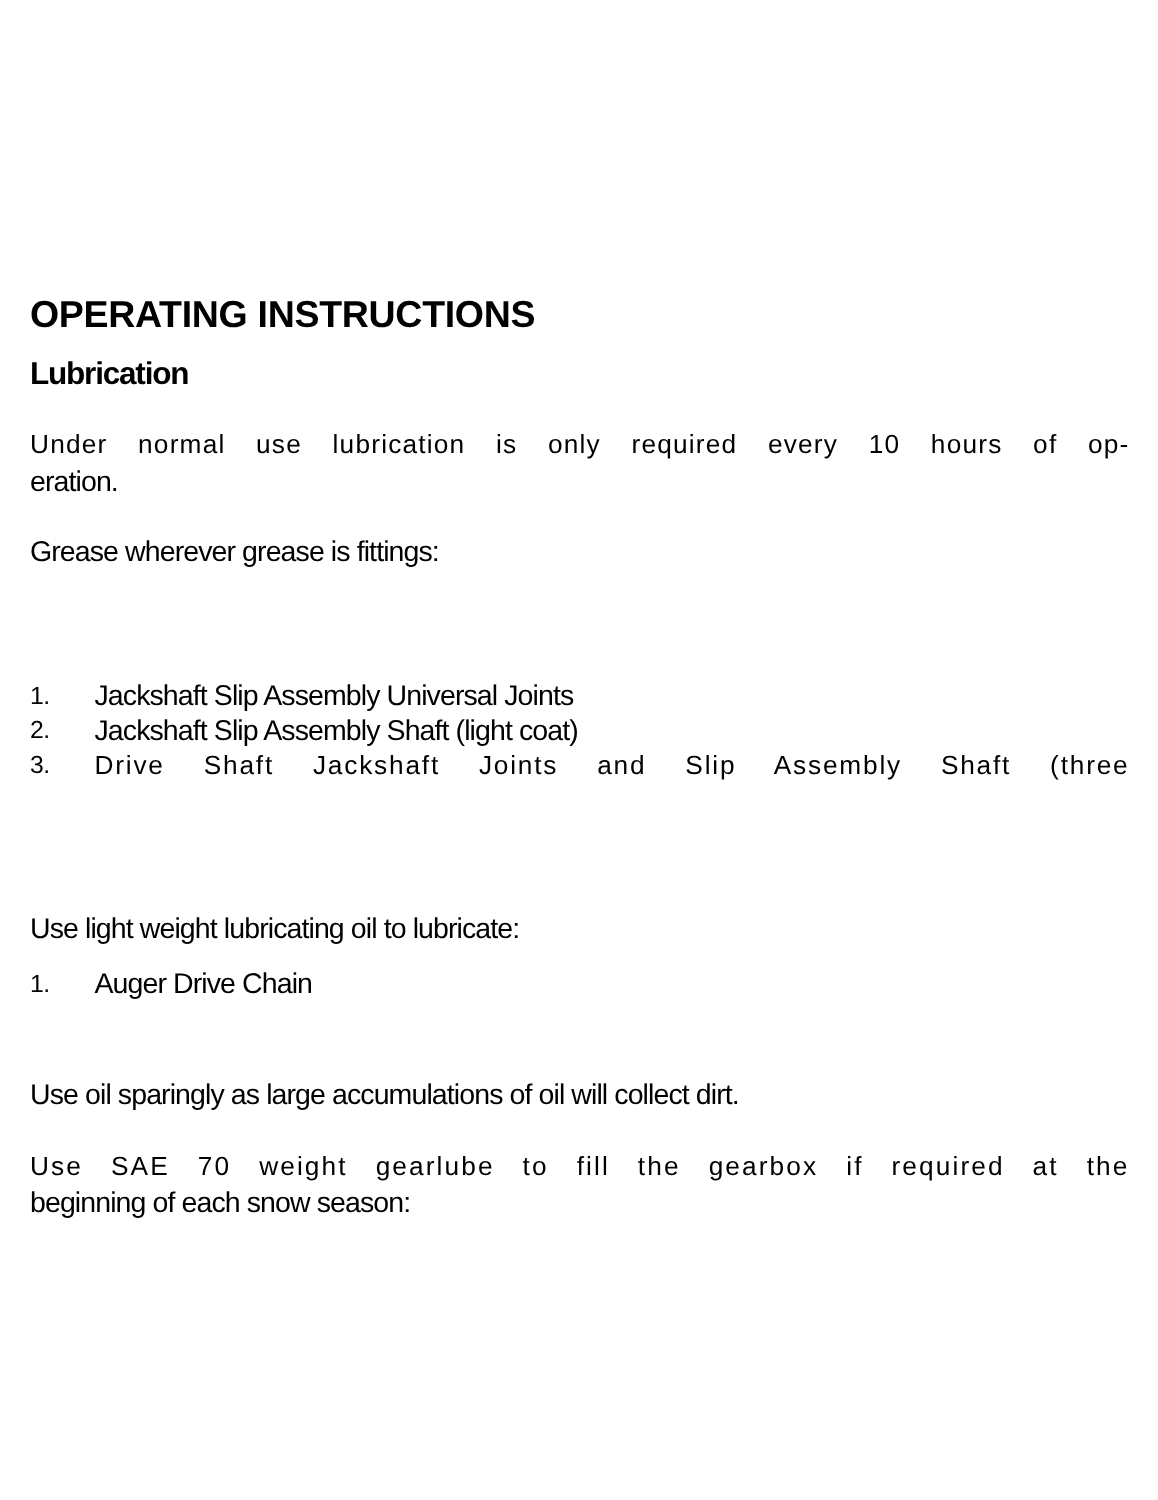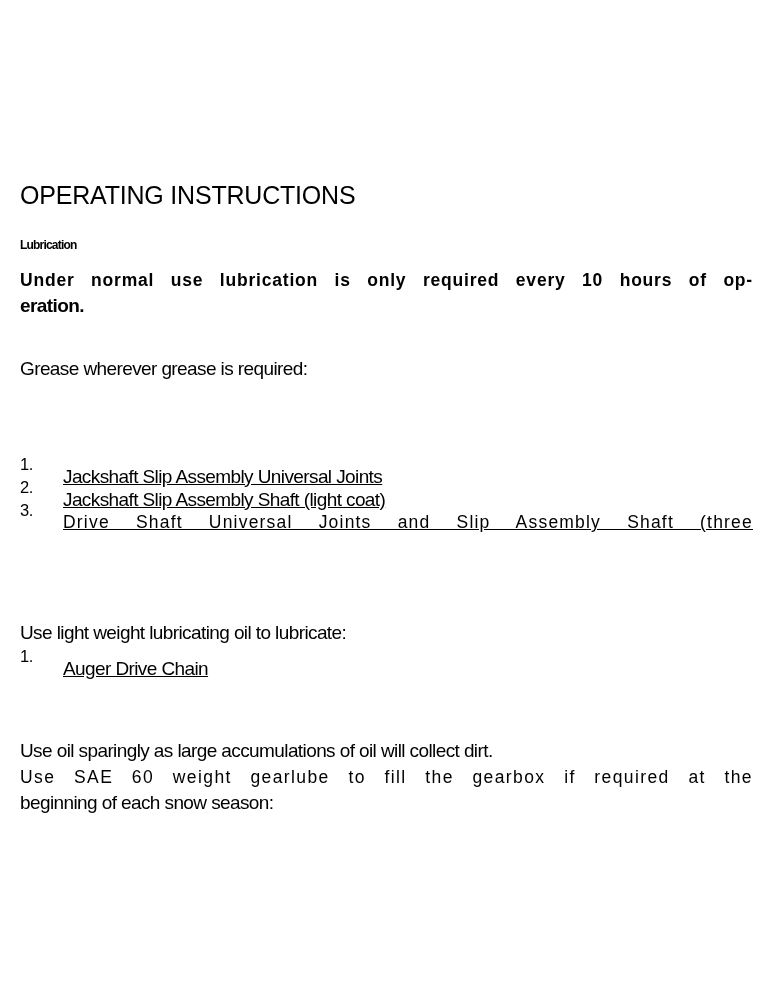--- a/index.html
+++ b/index.html
@@ -10,29 +10,29 @@
     body {
       width: 772px;
       height: 1000px;
       position: relative;
       overflow: hidden;
       color: #000;
       font-family: "Liberation Sans", sans-serif;
     }
     .abs { position: absolute; left: 20px; margin: 0; }
     .title {
-      top: 181px;
+      top: 196px;
       font-size: 25px;
-      font-weight: normal;
+      font-weight: bold;
       letter-spacing: -0.2px;
       white-space: nowrap;
     }
     .subtitle {
       top: 238px;
-      font-size: 12px;
+      font-size: 21px;
       font-weight: bold;
       letter-spacing: -0.8px;
       white-space: nowrap;
     }
     .para {
       width: 733px;
       font-size: 17.5px;
       line-height: 25px;
     }
     .line-just {
@@ -58,69 +58,68 @@
     .list-num {
       position: absolute;
       left: 0;
       top: 0;
       font-size: 16.5px;
       letter-spacing: -0.4px;
     }
     .list-text {
       position: absolute;
       left: 43px;
-      top: 12px;
+      top: 0;
       width: 690px;
-      text-decoration: underline;
     }
   </style>
 </head>
 <body>
 
 <h1 class="abs title">OPERATING INSTRUCTIONS</h1>
 
 <h2 class="abs subtitle">Lubrication</h2>
 
-<div class="abs para" style="top:268px;font-weight:bold;">
+<div class="abs para" style="top:284px;">
   <span class="line-just">Under normal use lubrication is only required every 10 hours of op-</span>
   <span class="line-cond">eration.</span>
 </div>
 
 <div class="abs para" style="top:356px;">
-  <span class="line-cond">Grease wherever grease is required:</span>
+  <span class="line-cond">Grease wherever grease is fittings:</span>
 </div>
 
 <div>
   <div class="list-item" style="top:453px;">
     <span class="list-num">1.</span>
     <span class="list-text line-cond">Jackshaft Slip Assembly Universal Joints</span>
   </div>
   <div class="list-item" style="top:476px;">
     <span class="list-num">2.</span>
     <span class="list-text line-cond">Jackshaft Slip Assembly Shaft (light coat)</span>
   </div>
   <div class="list-item" style="top:499px;">
     <span class="list-num">3.</span>
     <div class="list-text">
-      <span class="line-just" style="font-size:17.5px; letter-spacing:1.2px;">Drive Shaft Universal Joints and Slip Assembly Shaft (three</span>
+      <span class="line-just" style="font-size:17.5px; letter-spacing:1.2px;">Drive Shaft Jackshaft Joints and Slip Assembly Shaft (three</span>
     </div>
   </div>
 </div>
 
-<div class="abs para" style="top:620px;">
+<div class="abs para" style="top:607px;">
   <span class="line-cond">Use light weight lubricating oil to lubricate:</span>
 </div>
 
 <div>
   <div class="list-item" style="top:645px;">
     <span class="list-num">1.</span>
     <span class="list-text line-cond">Auger Drive Chain</span>
   </div>
 </div>
 
-<div class="abs para" style="top:718px;margin-top:20px;">
+<div class="abs para" style="top:718px;">
   <span class="line-cond">Use oil sparingly as large accumulations of oil will collect dirt.</span>
 </div>
 
 <div class="abs para" style="top:765px;">
-  <span class="line-just" style="letter-spacing:1.4px;">Use SAE 60 weight gearlube to fill the gearbox if required at the</span>
+  <span class="line-just" style="letter-spacing:1.4px;">Use SAE 70 weight gearlube to fill the gearbox if required at the</span>
   <span class="line-cond">beginning of each snow season:</span>
 </div>
 
 </body></html>

